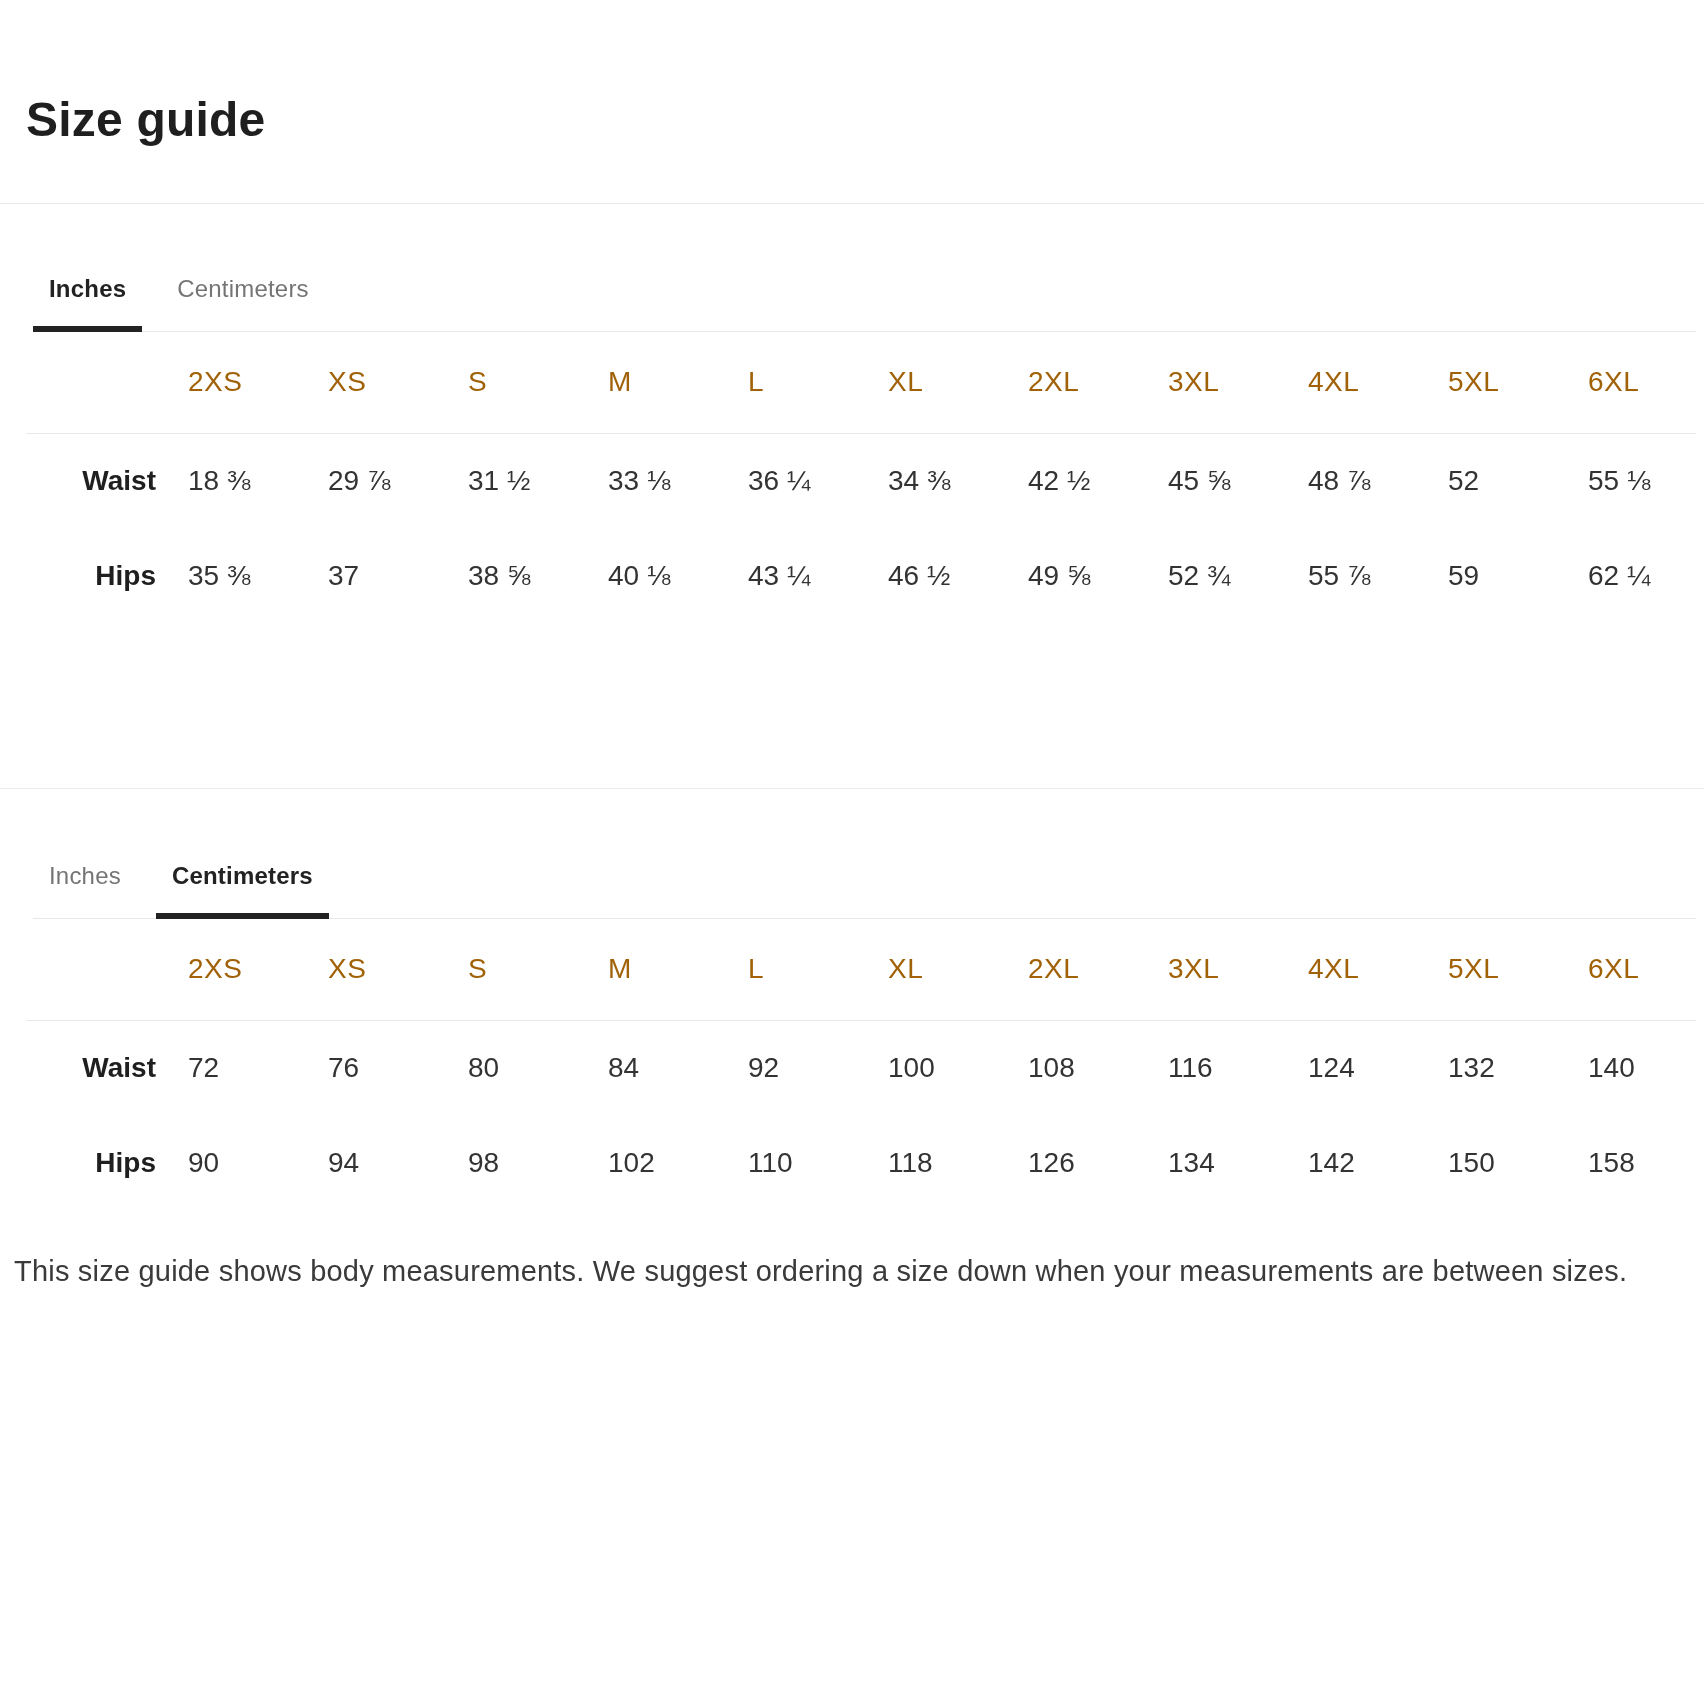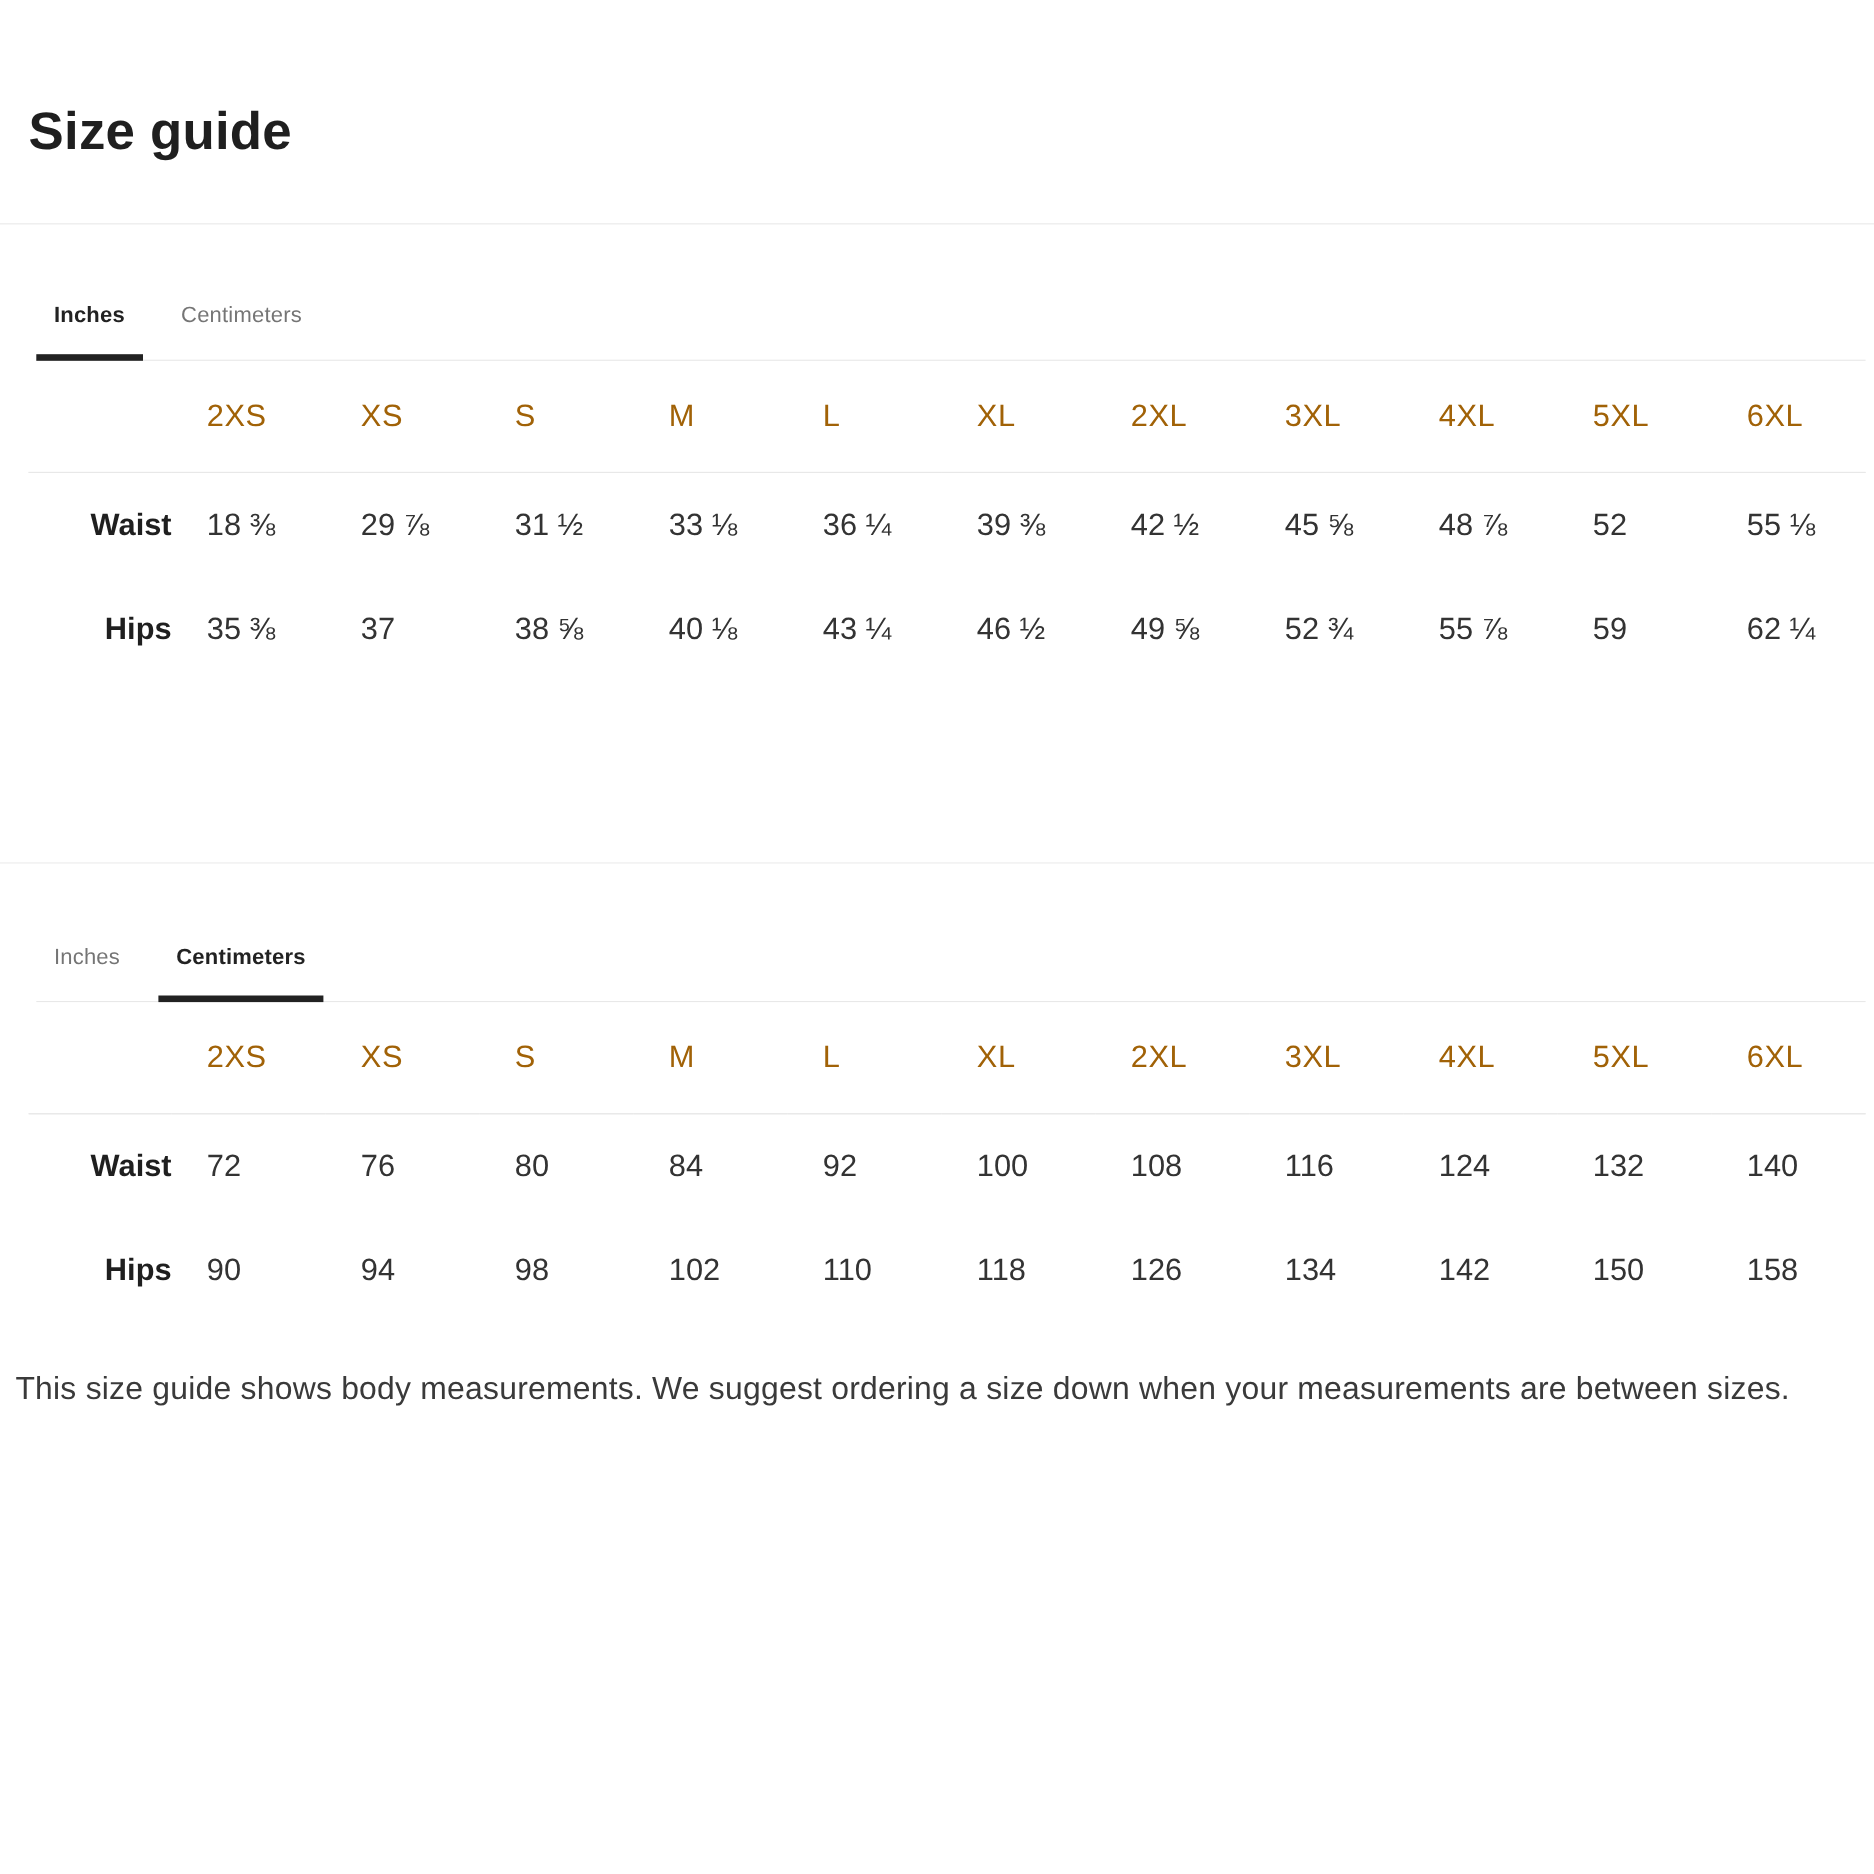--- a/index.html
+++ b/index.html
@@ -33,21 +33,21 @@
     margin: 0 8px 0 33px;
     border-bottom: 1px solid #e8e8e8;
     padding-top: 73px;
   }
   .tab {
     appearance: none;
     background: none;
     border: none;
     border-bottom: 6px solid transparent;
     font-family: inherit;
-    font-size: 20px;
+    font-size: 24px;
     line-height: 1;
     color: #757575;
     font-weight: 400;
     padding: 0 16px 25px 16px;
     margin-bottom: -1px;
     cursor: pointer;
     letter-spacing: 0.2px;
   }
   .tab.active {
     color: #222222;
@@ -132,21 +132,21 @@
         </tr>
       </thead>
     <tbody>
         <tr>
           <th>Waist</th>
           <td>18 ⅜</td>
           <td>29 ⅞</td>
           <td>31 ½</td>
           <td>33 ⅛</td>
           <td>36 ¼</td>
-          <td>39 ⅜</td>
+          <td>34 ⅜</td>
           <td>42 ½</td>
           <td>45 ⅝</td>
           <td>48 ⅞</td>
           <td>52</td>
           <td>55 ⅛</td>
         </tr>
         <tr>
           <th>Hips</th>
           <td>35 ⅜</td>
           <td>37</td>

